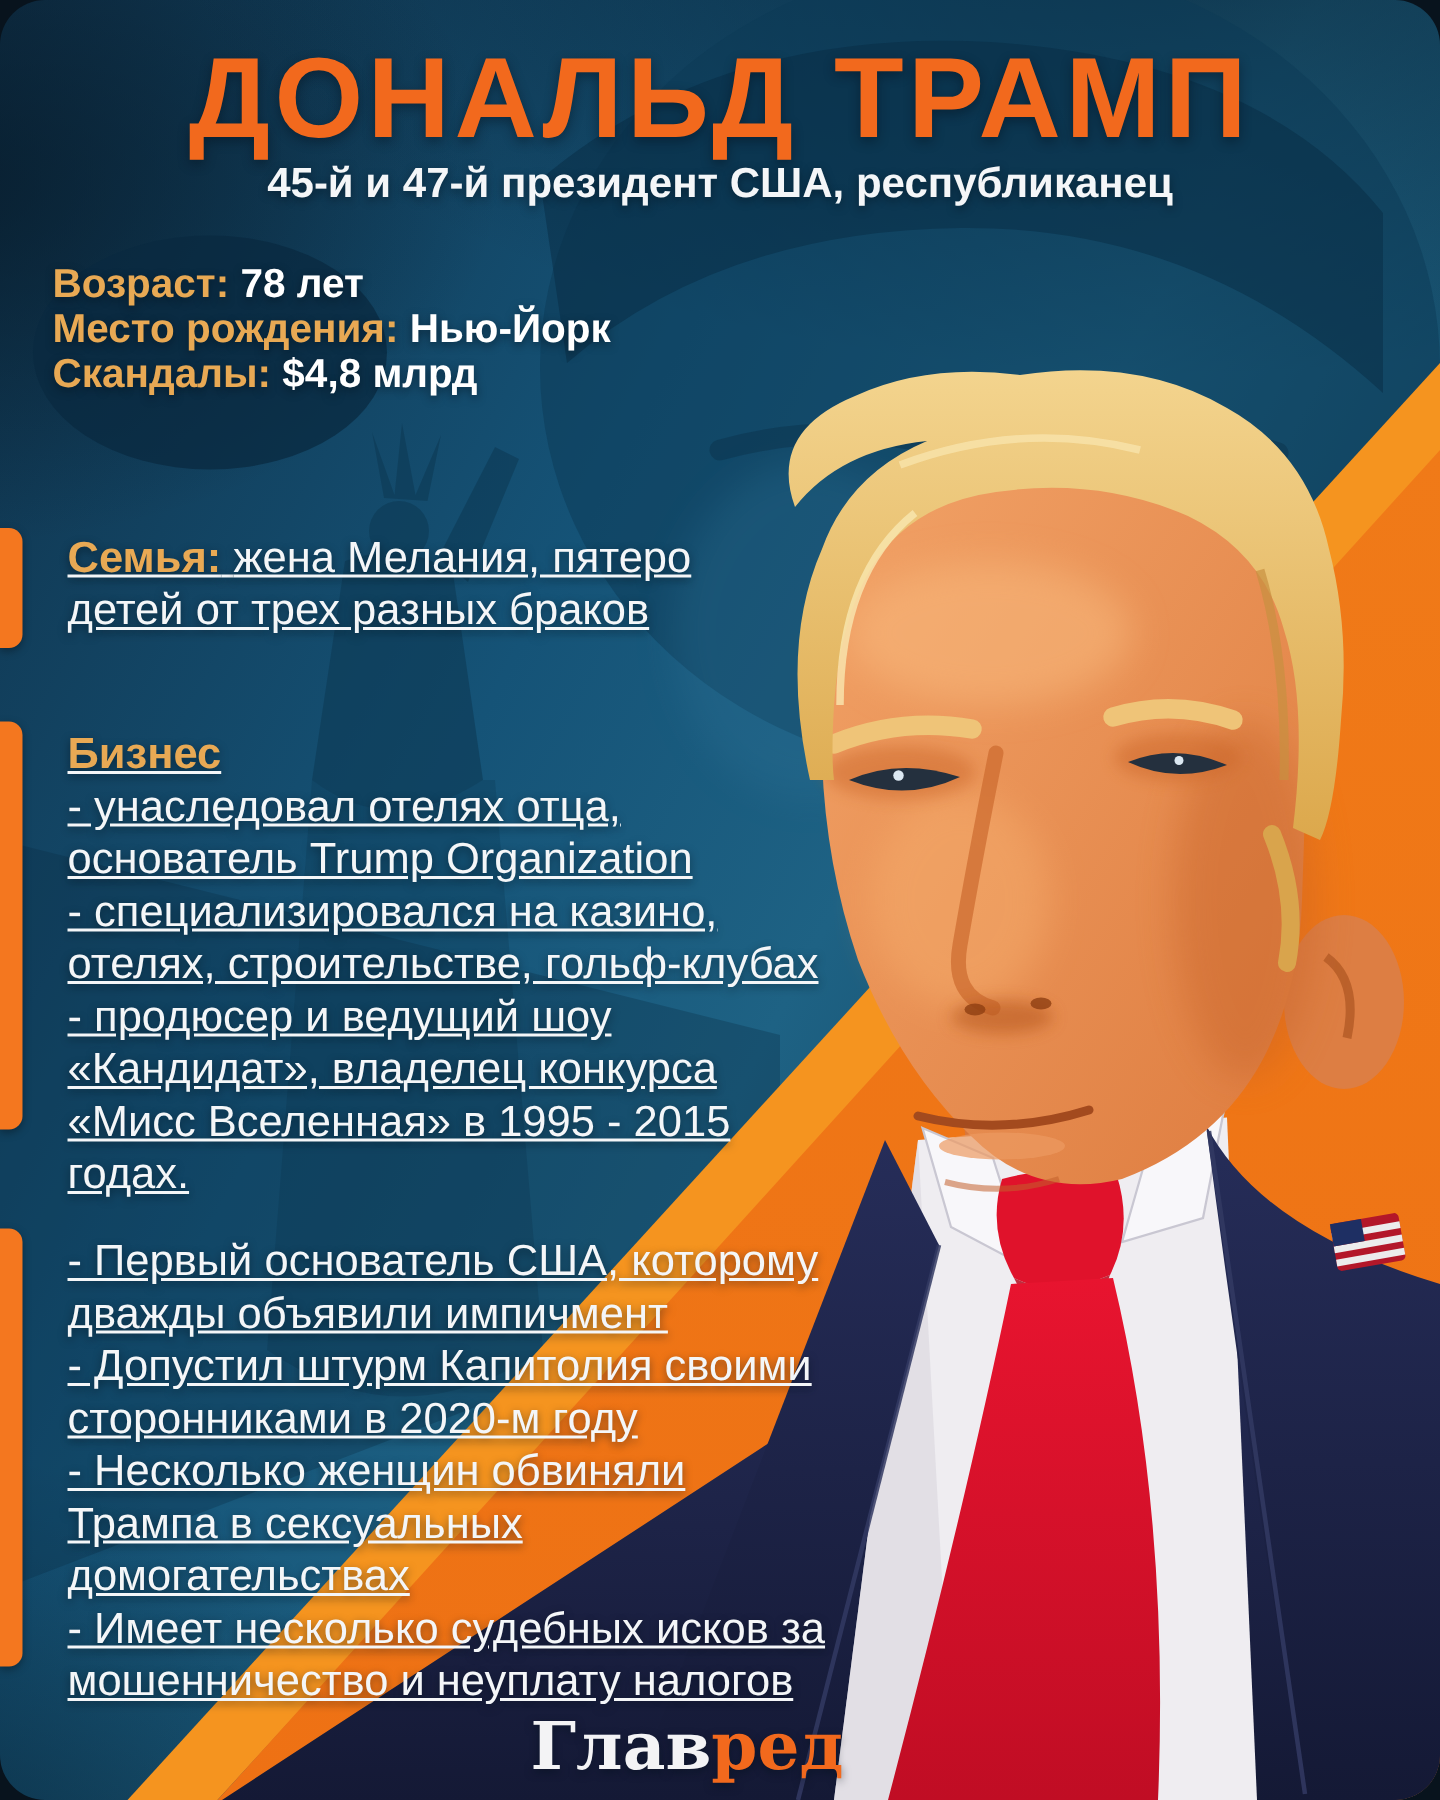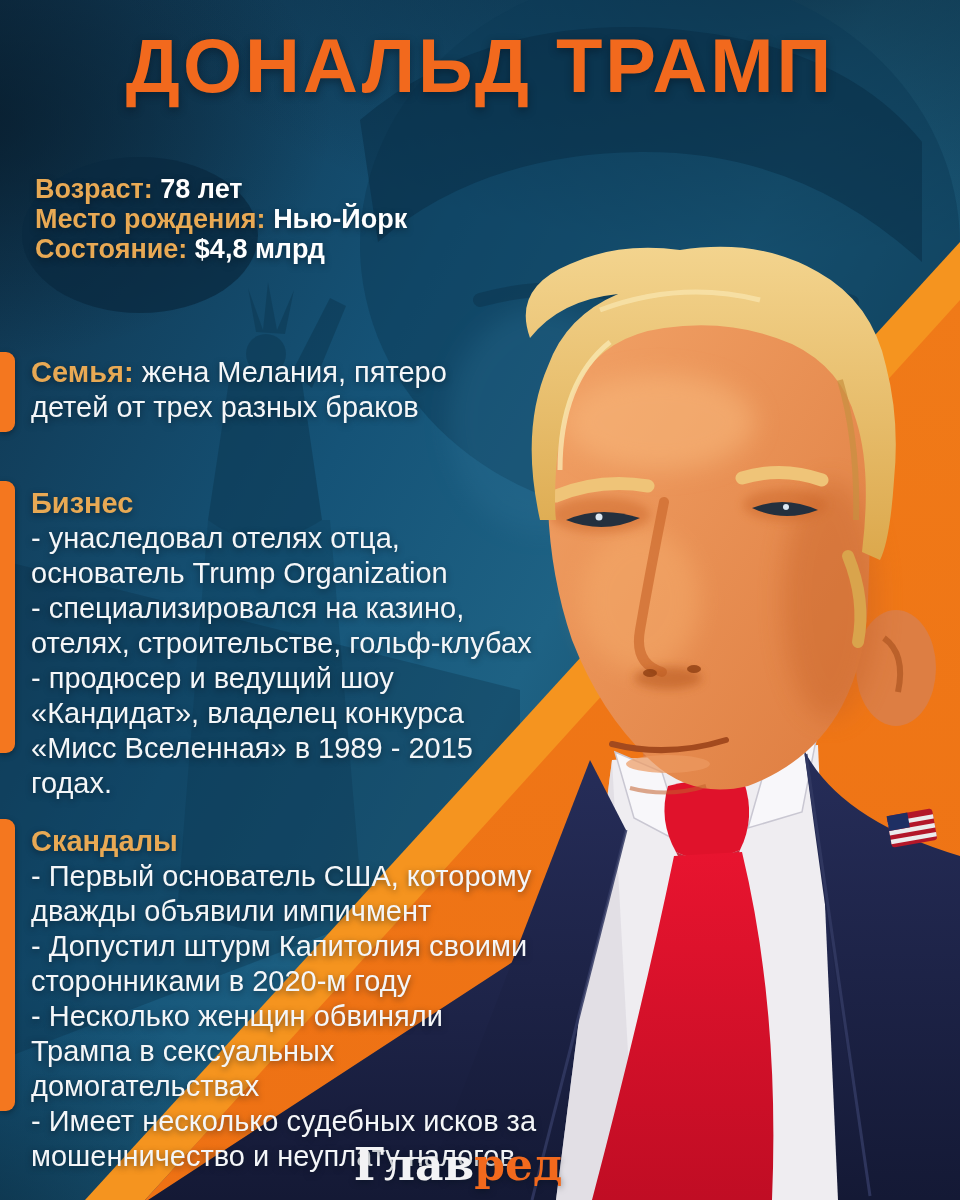--- a/index.html
+++ b/index.html
@@ -4,32 +4,33 @@
 <style>
   html,body{margin:0;padding:0;background:#08131d;}
   .stage{
     position:relative;width:960px;height:1200px;overflow:hidden;
     font-family:"Liberation Sans",sans-serif;
     background:
       radial-gradient(1100px 520px at 82% -6%, rgba(6,24,38,.62), rgba(6,24,38,0) 62%),
       radial-gradient(820px 640px at -12% 112%, rgba(3,16,27,.75), rgba(3,16,27,0) 60%),
       radial-gradient(640px 420px at -4% 10%, rgba(5,21,34,.65), rgba(5,21,34,0) 58%),
       linear-gradient(118deg,#0F3048 0%,#155377 36%,#1E6284 55%,#134763 78%,#0C2D44 100%);
+    border-radius: 30px;
   }
   svg.layer{position:absolute;left:0;top:0;display:block;}
   
   .txt{position:absolute;color:var(--text-white,#F4F6F8);text-shadow:0 2px 6px rgba(4,16,26,.5);}
   .title{top:22px;left:0;width:100%;text-align:center;
     font-size:76px;font-weight:bold;letter-spacing:3px;
     color:var(--accent-orange,#F2691D);text-shadow:0 3px 8px rgba(4,16,26,.45);}
   .subtitle{top:106px;left:0;width:100%;text-align:center;font-size:28px;font-weight:bold;}
   .stats{top:174px;left:35px;font-size:27px;font-weight:bold;line-height:30px;}
   .stats .lbl{color:var(--gold,#E8A954);}
   .stats .val{color:#fff;text-align:center;}
-  .sec{left:31px;width:515px;font-size:29px;line-height:35px;font-weight:normal;}
+  .sec{left:45px;width:515px;font-size:29px;line-height:35px;font-weight:normal;text-decoration:underline;}
   .sec .hd{color:var(--gold,#E8A954);font-weight:bold;}
   .sec-family{top:355px;width:500px;}
   .sec-business{top:486px;}
   .sec-scandals{top:824px;}
   .bar{position:absolute;left:0;width:15px;border-radius:0 9px 9px 0;
     background:var(--band-orange,#F4771F);box-shadow:0 2px 6px rgba(0,0,0,.35);}
   .bar-family{top:352px;height:80px;}
   .bar-business{top:481px;height:272px;}
   .bar-scandals{top:819px;height:292px;}
   .brand{top:1139px;left:0;width:100%;text-align:center;transform:translateX(-22px);
@@ -159,44 +160,44 @@
 
       <path d="M 540 520 Q 520 430 548 366 Q 566 316 618 294 Q 560 300 530 338 Q 512 288 570 264 Q 618 242 680 250 Q 760 238 818 272 Q 872 302 886 366 Q 900 420 894 480 Q 890 540 880 560 L 862 552 Q 872 470 856 420 Q 842 368 792 344 Q 732 318 664 328 Q 606 336 580 380 Q 560 414 556 470 Q 554 505 556 520 Z" fill="url(#hairGrad)"></path>
       <path d="M 560 470 Q 560 382 610 342" stroke="#F9E7B0" stroke-width="5" opacity=".8" fill="none"></path>
       <path d="M 600 310 Q 680 280 760 300" stroke="#F9E7B0" stroke-width="5" opacity=".7" fill="none"></path>
       <path d="M 840 380 Q 858 440 856 520" stroke="#C89040" stroke-width="6" opacity=".7" fill="none"></path>
       <path d="M 848 556 Q 866 600 858 642" stroke="#D9A44C" stroke-width="12" stroke-linecap="round" fill="none"></path>
     </g>
   </svg>
 
   <div class="txt title">ДОНАЛЬД ТРАМП</div>
+  <div class="txt subtitle">45-й и 47-й президент США, республиканец</div>
 
   <div class="txt stats">
     <div><span class="lbl">Возраст:</span> <span class="val">78 лет</span></div>
     <div><span class="lbl">Место рождения:</span> <span class="val">Нью-Йорк</span></div>
-    <div><span class="lbl">Состояние:</span> <span class="val">$4,8 млрд</span></div>
+    <div><span class="lbl">Скандалы:</span> <span class="val">$4,8 млрд</span></div>
   </div>
 
   <div class="bar bar-family"></div>
   <div class="txt sec sec-family">
     <span class="hd">Семья:</span>
     <span>жена Мелания, пятеро детей от трех разных браков</span>
   </div>
 
   <div class="bar bar-business"></div>
   <div class="txt sec sec-business">
     <div class="hd">Бизнес</div>
     <div>- унаследовал отелях отца, основатель Trump Organization</div>
     <div>- специализировался на казино, отелях, строительстве, гольф-клубах</div>
-    <div>- продюсер и ведущий шоу «Кандидат», владелец конкурса «Мисс Вселенная» в 1989 - 2015 годах.</div>
+    <div>- продюсер и ведущий шоу «Кандидат», владелец конкурса «Мисс Вселенная» в 1995 - 2015 годах.</div>
   </div>
 
   <div class="bar bar-scandals"></div>
   <div class="txt sec sec-scandals">
-    <div class="hd">Скандалы</div>
     <div>- Первый основатель США, которому дважды объявили импичмент</div>
     <div>- Допустил штурм Капитолия своими сторонниками в 2020-м году</div>
     <div>- Несколько женщин обвиняли Трампа в сексуальных домогательствах</div>
     <div>- Имеет несколько судебных исков за мошенничество и неуплату налогов</div>
   </div>
 
   <div class="txt brand">
     <span class="b1">Глав</span><span class="b2">ред</span>
   </div>
 

